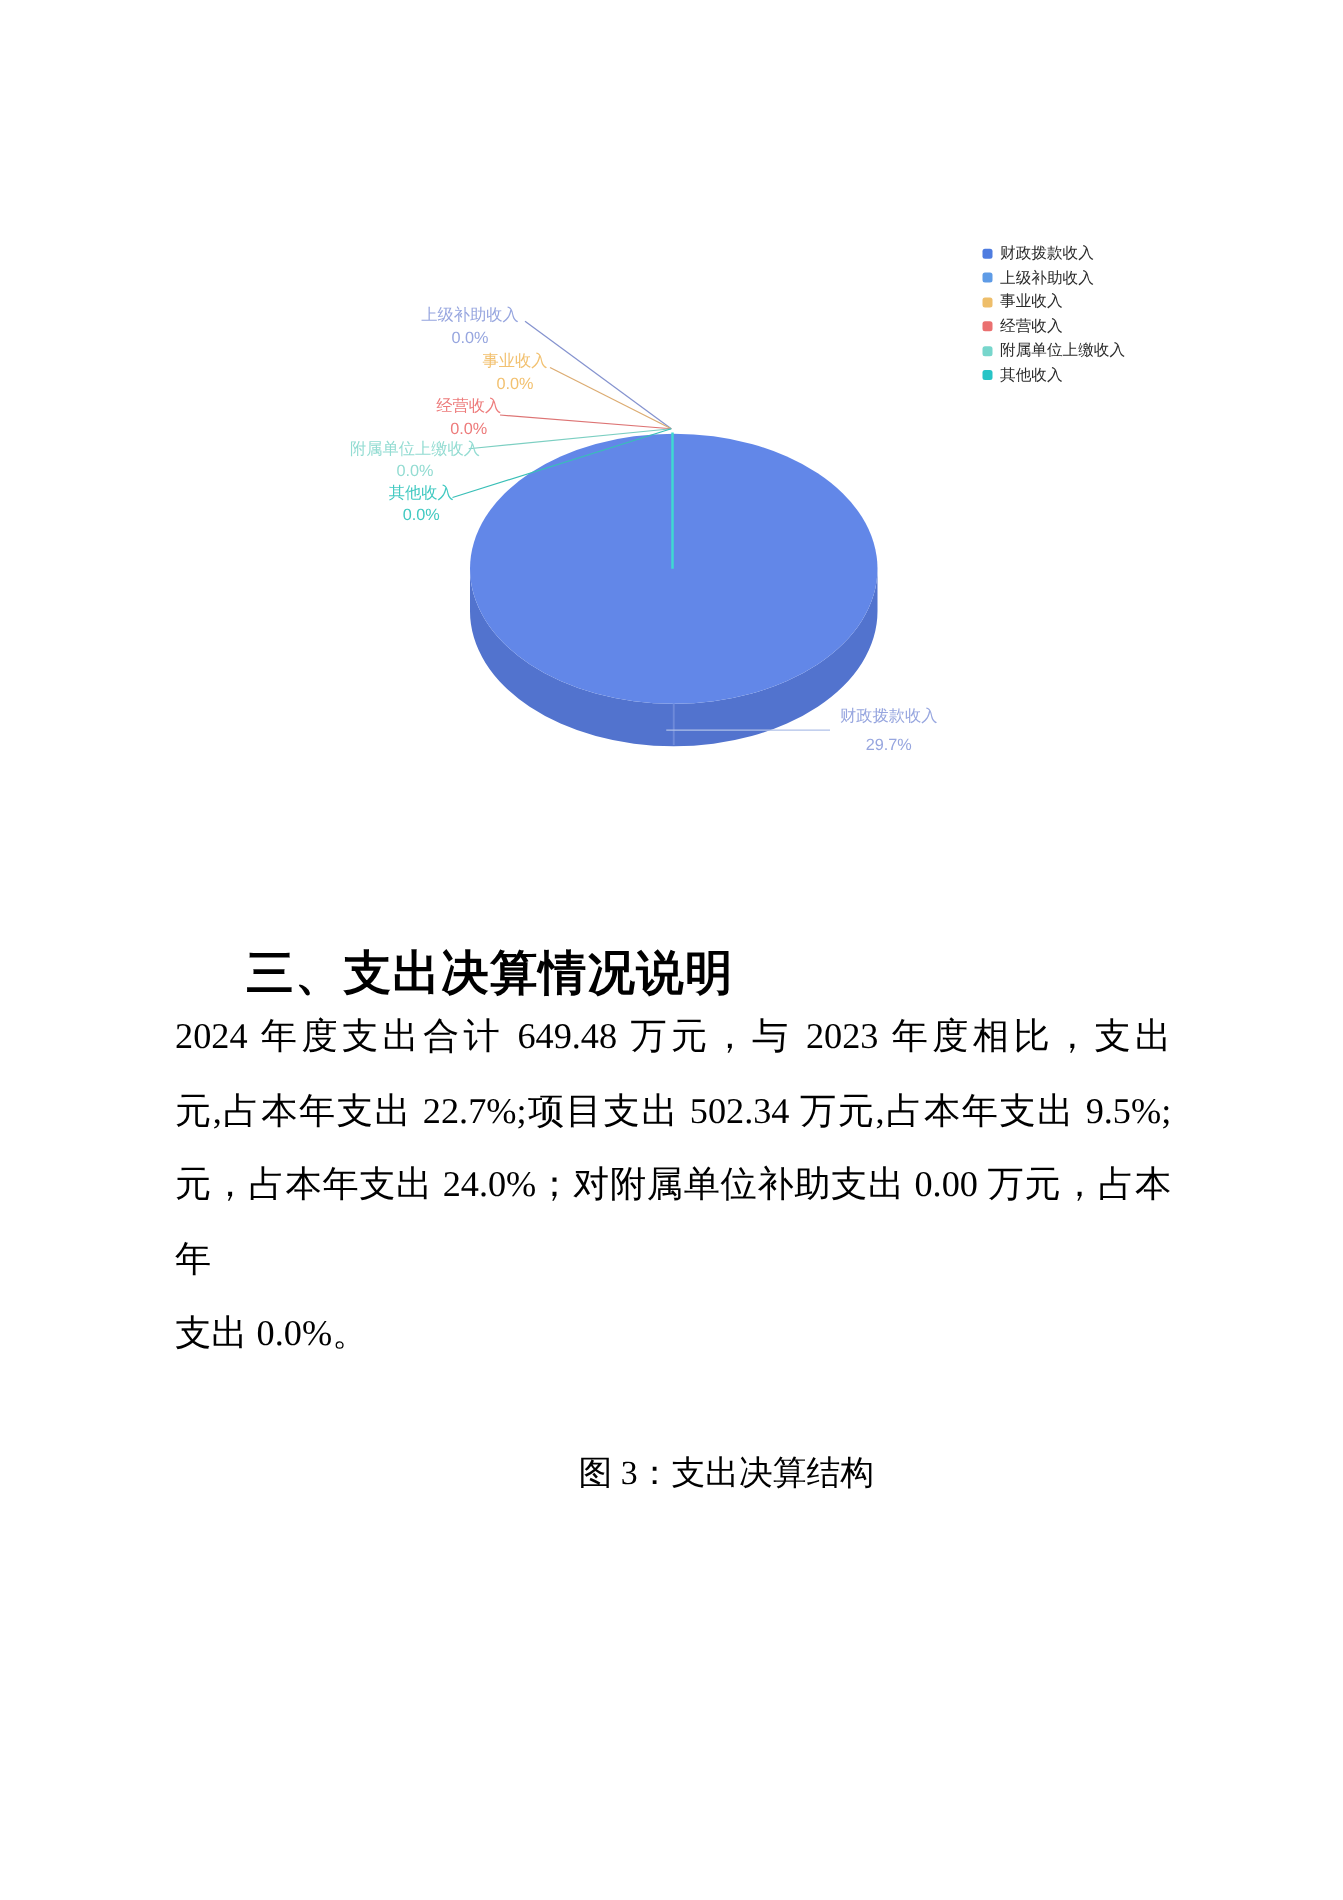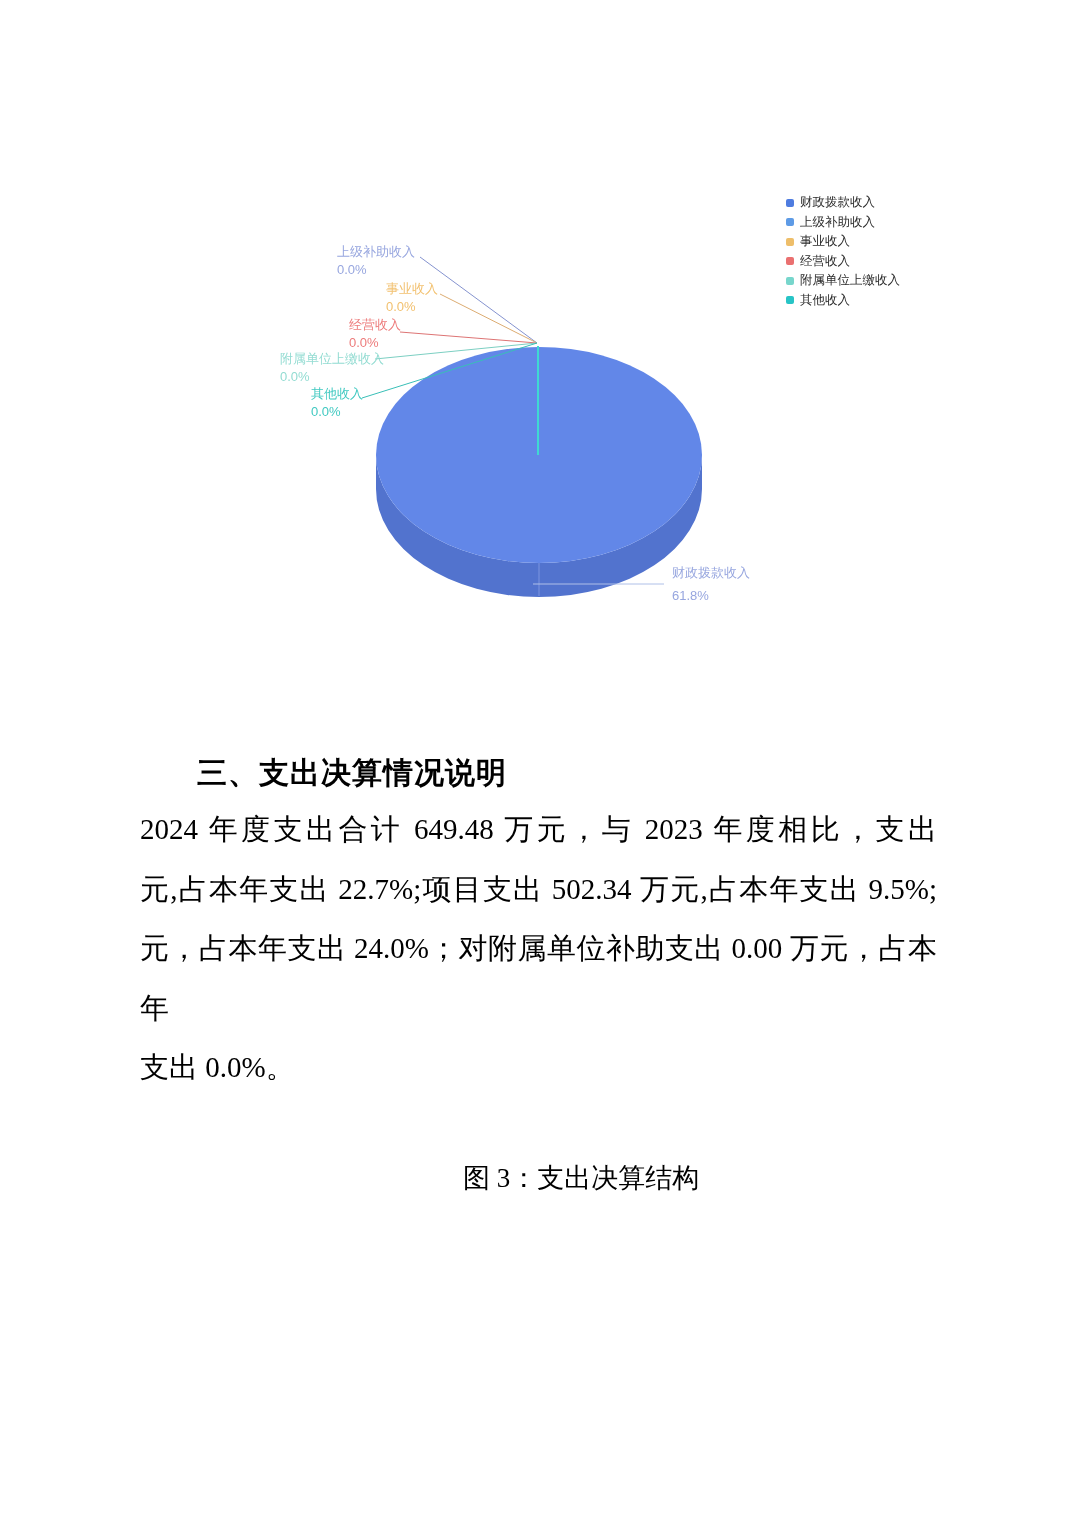--- a/index.html
+++ b/index.html
@@ -12,39 +12,39 @@
     font-family:"Liberation Serif","DejaVu Serif",serif;
   }
   
   .figure{position:absolute;left:0;top:0;width:1074px;height:700px;}
   .figure svg{position:absolute;left:0;top:0;}
   .callout{
     position:absolute;
     font-family:"Liberation Sans","DejaVu Sans",sans-serif;
     font-size:13px;line-height:18px;white-space:nowrap;
   }
-  .callout .pct{display:block;}
+  .callout .pct{display:block;text-align:center;}
   .co-c1{color:#97A6DF;}
   .co-c2{color:#F2C170;}
   .co-c3{color:#ED7B7B;}
   .co-c4{color:#93DCD2;}
   .co-c5{color:#41C9C1;}
   .co-c6{color:#97A6DF;line-height:23px;}
   .legend{
     position:absolute;left:786px;top:193px;
     font-family:"Liberation Sans","DejaVu Sans",sans-serif;
     font-size:12.5px;color:#2b2b2b;
   }
   .lg-row{display:flex;align-items:center;height:19.5px;white-space:nowrap;}
   .sw{width:8px;height:8px;border-radius:2px;margin-right:6px;flex:0 0 auto;}
   
   .heading{
     position:absolute;left:197px;top:753px;
     font-family:"Liberation Sans","DejaVu Sans",sans-serif;
-    font-weight:bold;font-size:30px;color:#000;
+    font-weight:bold;font-size:38px;color:#000;
     letter-spacing:1px;white-space:nowrap;
   }
   .para{
     position:absolute;left:140px;top:800px;width:797px;
     font-size:29px;color:#000;line-height:59.5px;
   }
   .para .ln{text-align:justify;text-align-last:justify;}
   .para .ln.last{text-align:right;text-align-last:left;}
   .caption{
     position:absolute;left:0;top:1160px;width:1074px;
@@ -91,21 +91,21 @@
     <div class="callout co-c4" style="left:280px;top:350px">
       <span>附属单位上缴收入</span>
       <span class="pct">0.0%</span>
     </div>
     <div class="callout co-c5" style="left:311px;top:385px">
       <span>其他收入</span>
       <span class="pct">0.0%</span>
     </div>
     <div class="callout co-c6" style="left:672px;top:561px">
       <span>财政拨款收入</span>
-      <span class="pct">61.8%</span>
+      <span class="pct">29.7%</span>
     </div>
 
     <div class="legend">
       <div class="lg-row">
         <span class="sw" style="background:#4E7CE0"></span>
         <span>财政拨款收入</span>
       </div>
       <div class="lg-row">
         <span class="sw" style="background:#5E9BE6"></span>
         <span>上级补助收入</span>

